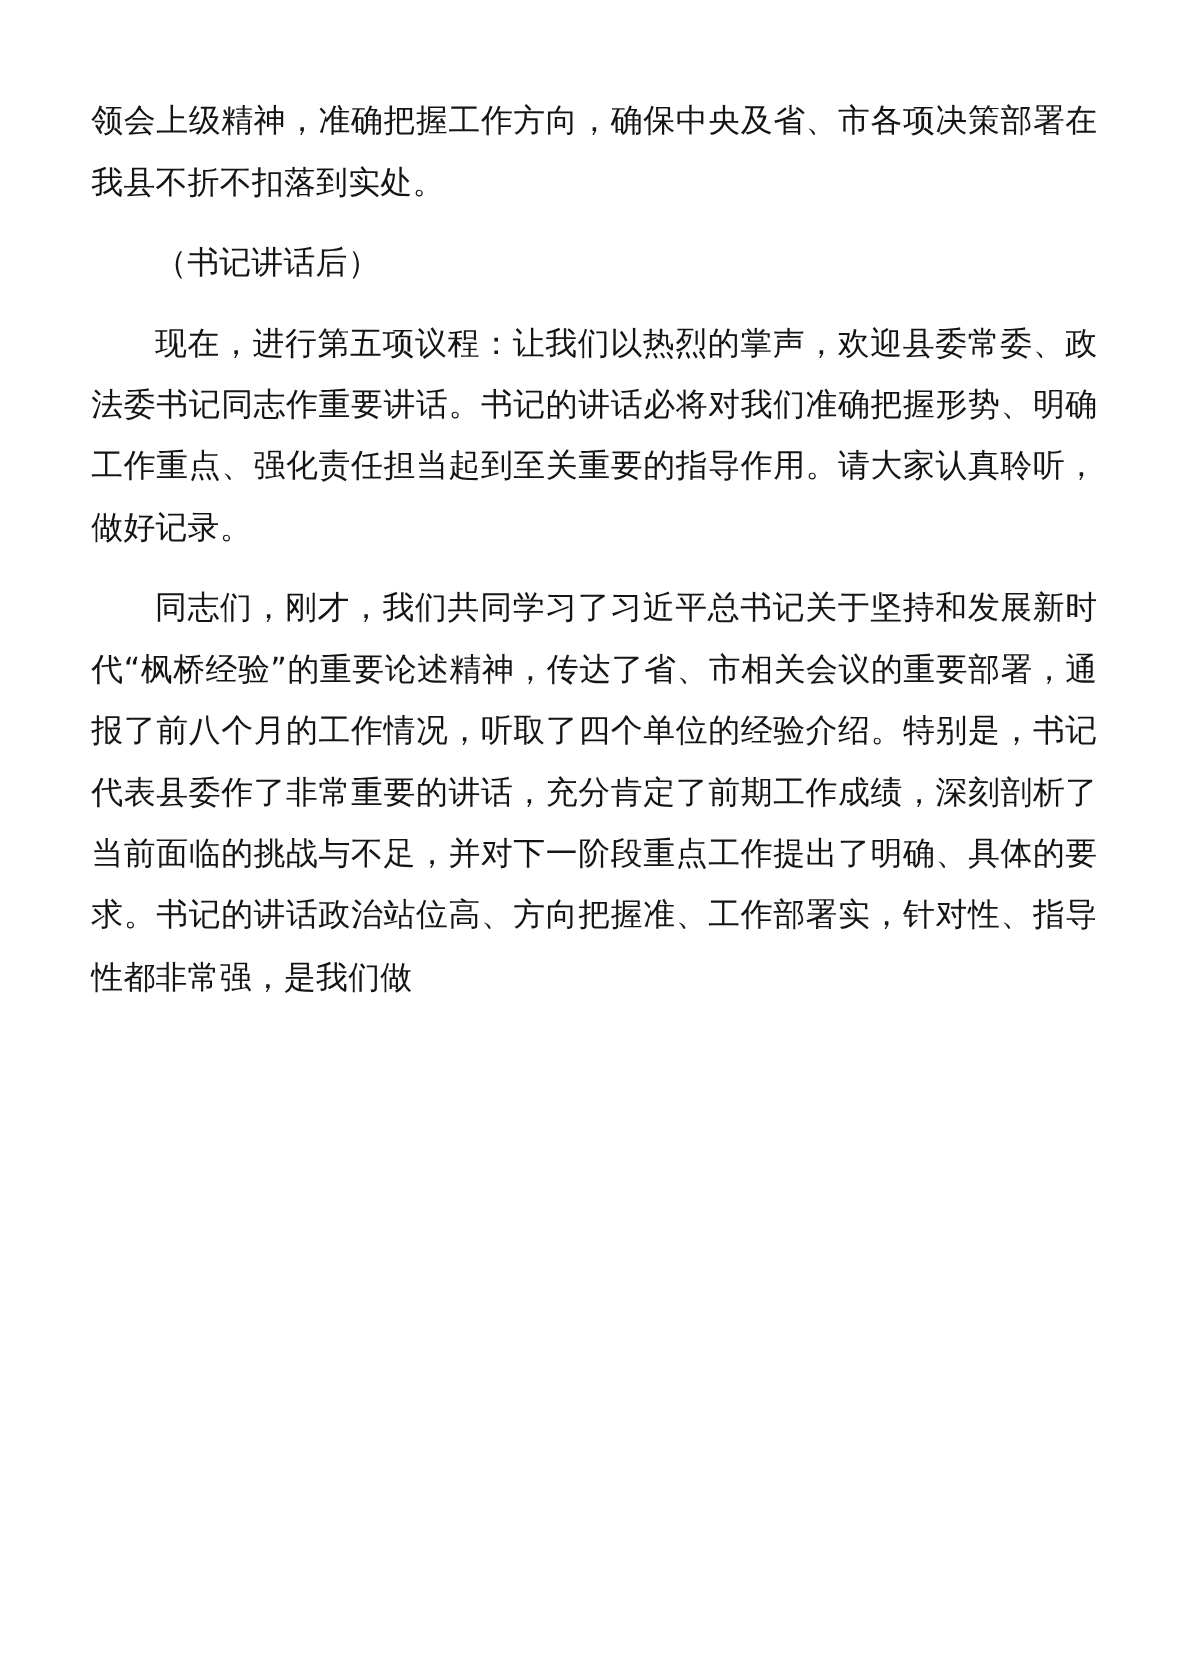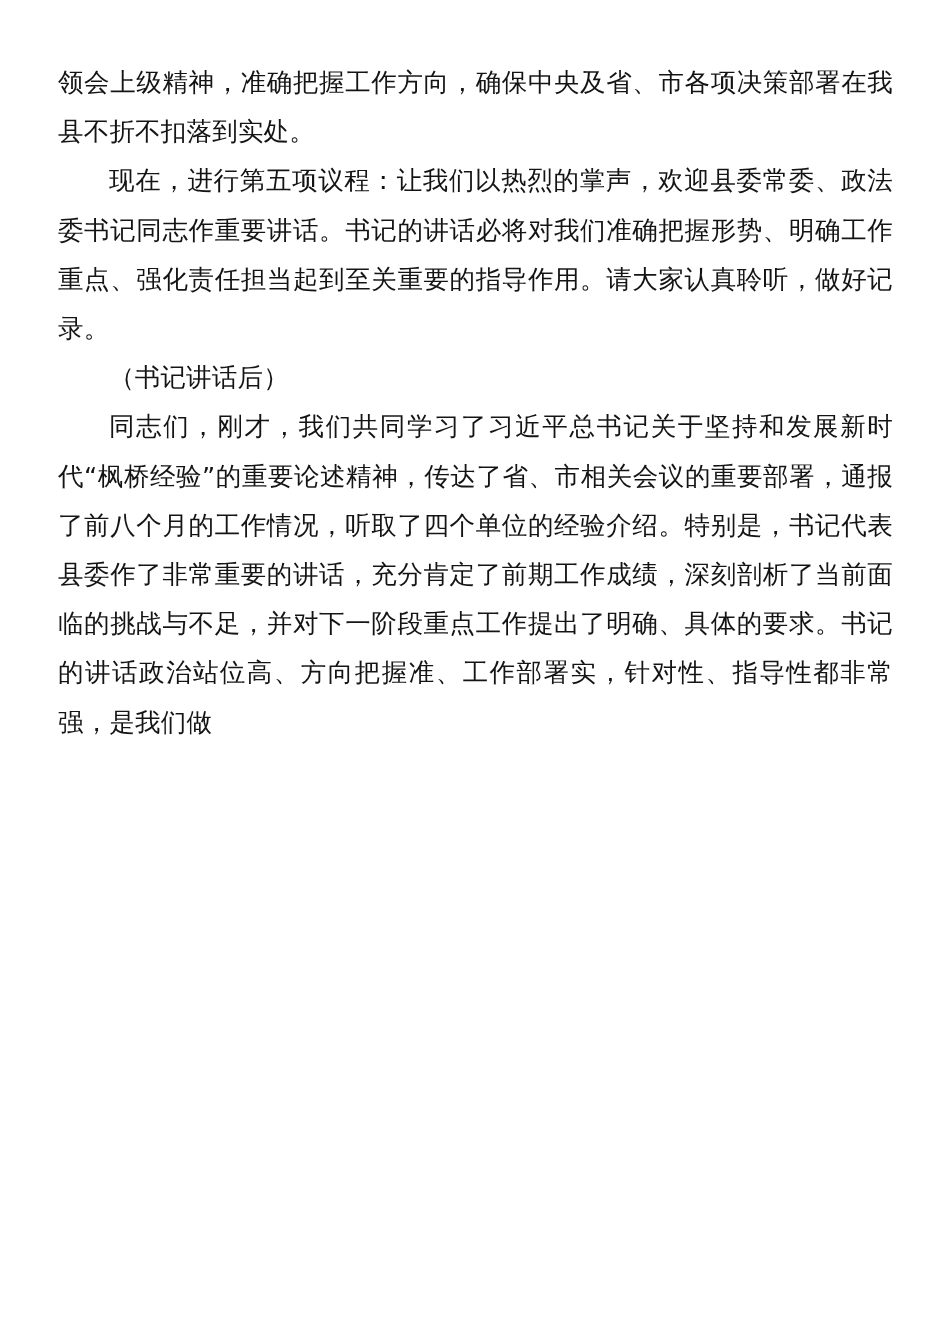--- a/index.html
+++ b/index.html
@@ -19,21 +19,21 @@
     width: 950px;
     height: 1344px;
     background: #ffffff;
     box-sizing: border-box;
     padding: 58px 57px 0 58px;
   }
   .doc-body {
     width: 835px;
   }
   p.para {
-    margin: 0;
+    margin: 15px;
     font-size: 25.5px;
     line-height: 49.2px;
     letter-spacing: 0.2px;
     text-align: justify;
     text-justify: inter-character;
     text-align-last: left;
     word-break: break-all;
     color: #141414;
     font-weight: 400;
   }
@@ -43,17 +43,17 @@
   p.no-indent {
     text-indent: 0;
   }
 </style>
 </head>
 <body>
 
 <div class="page">
   <div class="doc-body">
     <p class="para no-indent">领会上级精神，准确把握工作方向，确保中央及省、市各项决策部署在我县不折不扣落到实处。</p>
+    <p class="para indent">（书记讲话后）</p>
     <p class="para indent">现在，进行第五项议程：让我们以热烈的掌声，欢迎县委常委、政法委书记同志作重要讲话。书记的讲话必将对我们准确把握形势、明确工作重点、强化责任担当起到至关重要的指导作用。请大家认真聆听，做好记录。</p>
-    <p class="para indent">（书记讲话后）</p>
     <p class="para indent">同志们，刚才，我们共同学习了习近平总书记关于坚持和发展新时代“枫桥经验”的重要论述精神，传达了省、市相关会议的重要部署，通报了前八个月的工作情况，听取了四个单位的经验介绍。特别是，书记代表县委作了非常重要的讲话，充分肯定了前期工作成绩，深刻剖析了当前面临的挑战与不足，并对下一阶段重点工作提出了明确、具体的要求。书记的讲话政治站位高、方向把握准、工作部署实，针对性、指导性都非常强，是我们做</p>
   </div>
 </div>
 
 </body></html>

